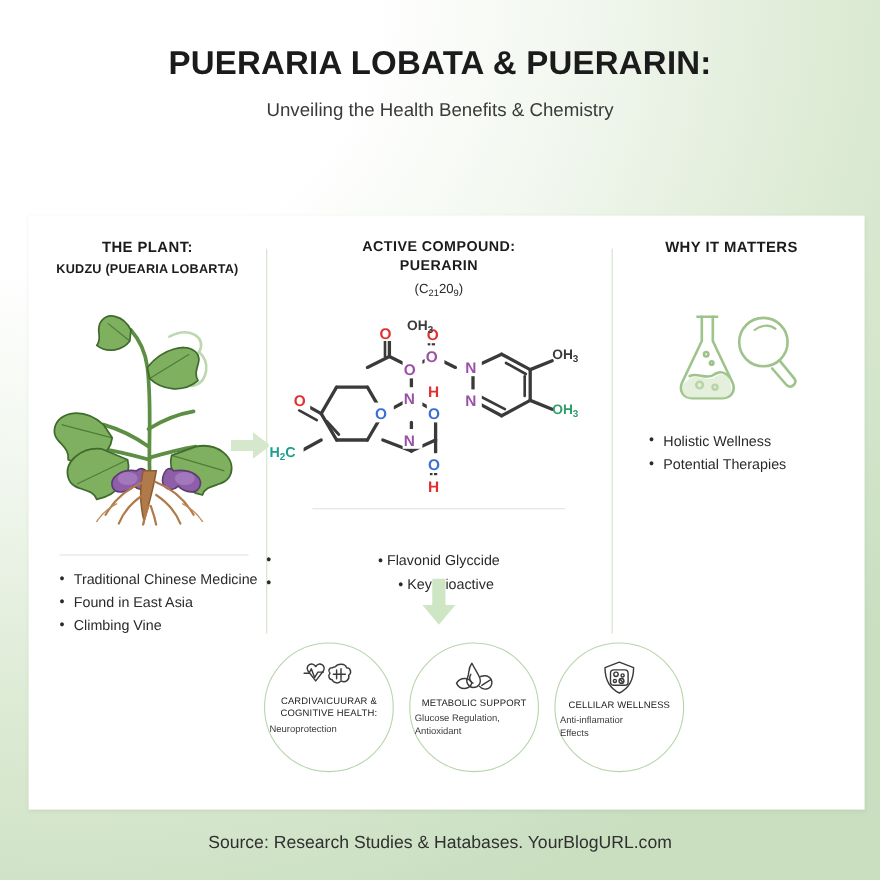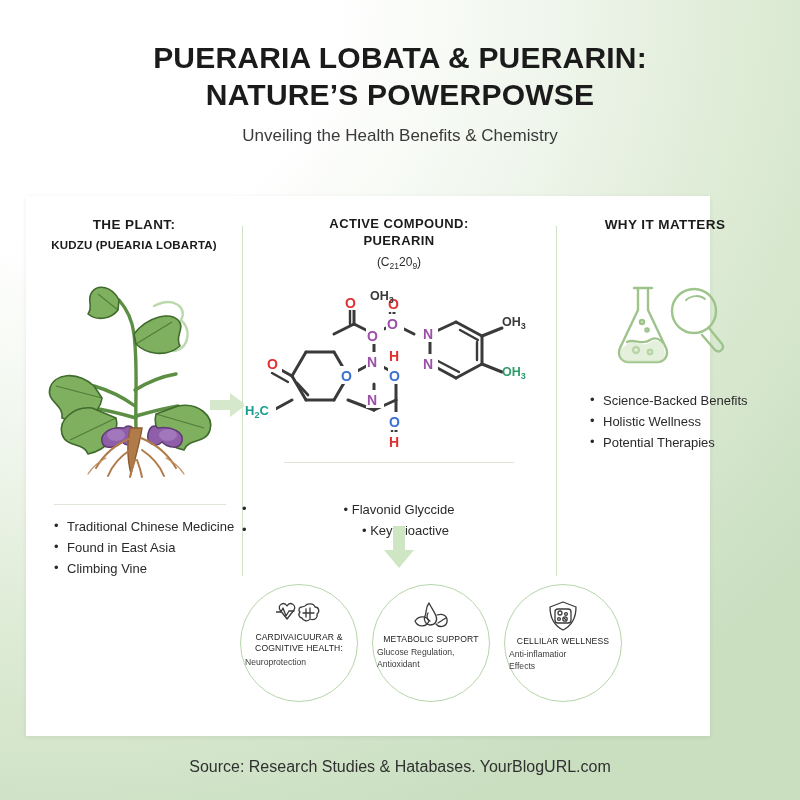--- a/index.html
+++ b/index.html
@@ -23,21 +23,21 @@
     font-size:30px;font-weight:bold;letter-spacing:.2px;
     color:#1b1b1b;line-height:1.22;margin:0;
   }
   .subtitle{
     margin-top:13px;font-size:17px;color:#3a3a3a;font-weight:normal;
   }
 
   
   .card{
     position:absolute;left:26px;top:196px;
-    width:684px;height:540px;
+    width:760px;height:540px;
     background:#ffffff;
     box-shadow:0 1px 4px rgba(60,80,50,.10);
   }
   .col-divider{
     position:absolute;top:30px;width:1px;height:350px;
     background:#cfe3c6;
   }
   .col-divider.d1{left:216px;}
   .col-divider.d2{left:530px;}
 
@@ -98,21 +98,20 @@
   .mol text{font-family:"Liberation Sans", sans-serif;font-weight:bold;}
 </style>
 </head>
 <body>
 
 <div id="page">
 
   <div class="header">
     <div class="title">
       <div>PUERARIA LOBATA &amp; PUERARIN:</div>
-      <div>NATURE’S POWERPOWSE</div>
     </div>
     <div class="subtitle">Unveiling the Health Benefits &amp; Chemistry</div>
   </div>
 
   <div class="card">
 
     <div class="col-divider d1"></div>
     <div class="col-divider d2"></div>
 
     <div class="col col1">
@@ -339,21 +338,20 @@
             <circle cx="39" cy="52" r="1.6"></circle>
             <circle cx="86" cy="33" r="22"></circle>
             <path d="M101 50 L 114 66 C 117 70, 112 76, 107 72 L 94 57"></path>
             <path d="M78 22 C 84 17, 92 17, 97 21" stroke-width="2"></path>
           </g>
           <path d="M19 66 C 27 62, 35 70, 43 64 C 48 61, 53 63, 56 67 L 56 72 C 59 78, 55 84, 48 84 L 21 84 C 14 84, 10 78, 13 71 Z" fill="#cfe3c0" opacity=".55"></path>
         </svg>
       </div>
 
       <ul class="bul" style="position:absolute;left:34px;top:174px;width:190px;">
-        <li>Science-Backed Benefits</li>
         <li>Holistic Wellness</li>
         <li>Potential Therapies</li>
       </ul>
     </div>
 
     <div class="circles">
 
       <div class="circle c1">
         <div>
           <svg width="46" height="26" viewBox="0 0 46 26">

